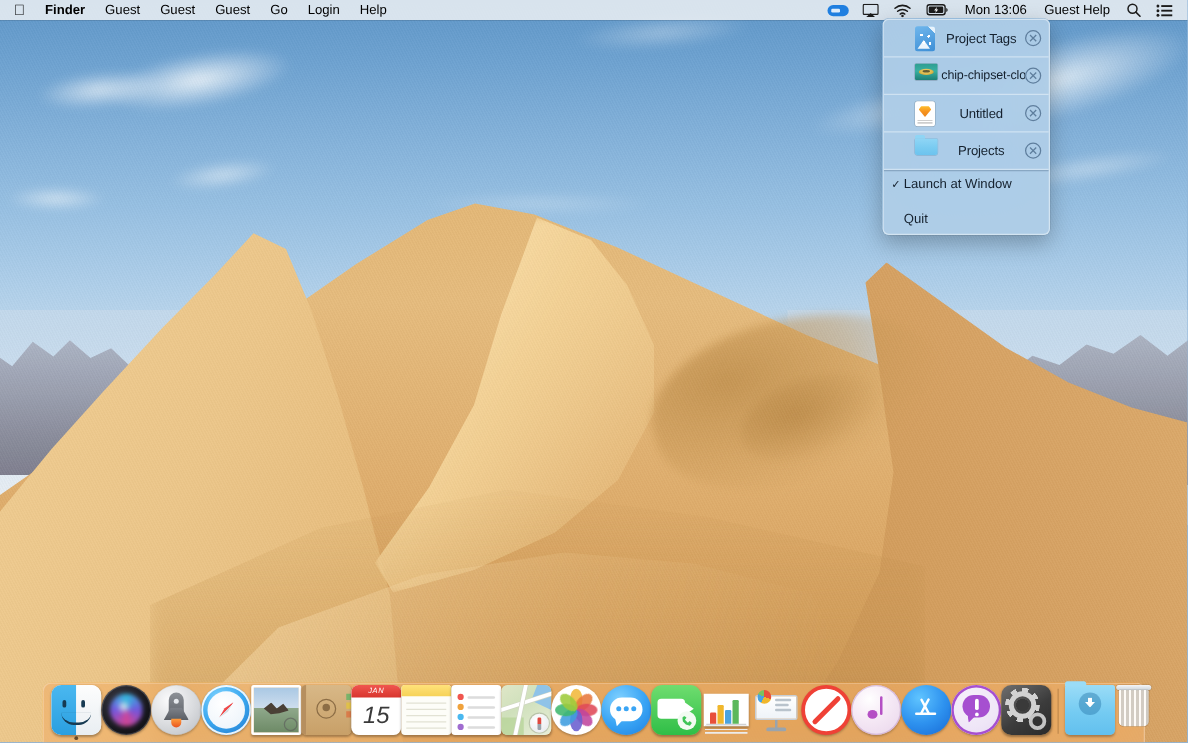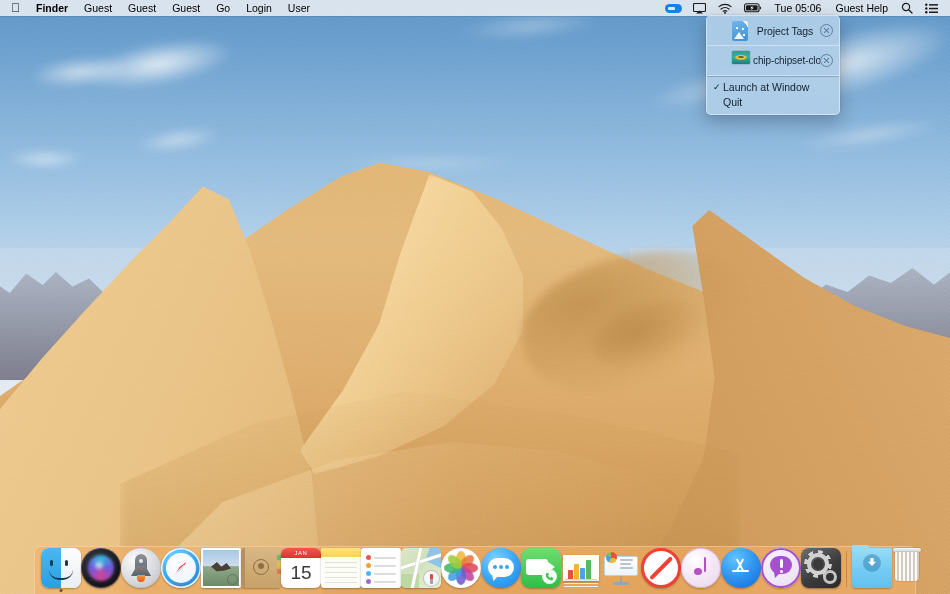--- a/index.html
+++ b/index.html
@@ -191,21 +191,21 @@
   .pclose:before { transform:rotate(45deg); }
   .pclose:after  { transform:rotate(-45deg); }
 
   .psep { height:.5px; background:rgba(90,120,150,.45); }
   .pcmd {
     height:15px; display:flex; align-items:center; padding-left:6px;
     font-size:10.5px; white-space:nowrap;
   }
   .pcheck { width:10px; display:inline-block; font-size:9px; }
   .pcmd.first { margin-top:3px; }
-  .pcmd.last  { margin-bottom:4px; }
+  .pcmd.last  { margin-bottom:4px;margin-top:13px; }
 
   
   .th-doc {
     width:16px; height:20px; border-radius:2px 2px 2px 2px;
     background:linear-gradient(160deg,#6fb6ec,#3e8fd6);
     position:relative; overflow:hidden;
   }
   .th-doc:before{
     content:""; position:absolute; right:0; top:0; width:6px; height:6px;
     background:linear-gradient(225deg,#ffffff 50%, rgba(255,255,255,0) 50%);
@@ -268,20 +268,21 @@
   
   #dock {
     position:absolute; left:34px; bottom:0; width:882px; height:48px;
     background:rgba(236,176,113,.62);
     -webkit-backdrop-filter:blur(16px) saturate(140%); backdrop-filter:blur(16px) saturate(140%);
     border-radius:7px 7px 0 0;
     border:.5px solid rgba(255,255,255,.28); border-bottom:none;
     display:flex; align-items:flex-end; justify-content:flex-start;
     padding:0 6px 2px 6px;
     z-index:35;
+    font-style:italic;
   }
   .dk { position:relative; width:44px; height:46px; display:flex;
         align-items:flex-end; justify-content:center; }
   .dk .ic { width:40px; height:40px; position:relative; margin-bottom:4px; }
   .dk .dot {
     position:absolute; bottom:0px; left:50%; transform:translateX(-50%);
     width:3px; height:3px; border-radius:50%; background:rgba(60,40,20,.75);
   }
   .dock-sep {
     width:0; border-left:1px solid rgba(120,80,40,.35);
@@ -549,21 +550,21 @@
 
 <div id="menubar">
   <div class="mb-left">
     <div class="mb-item apple"></div>
     <div class="mb-item bold">Finder</div>
     <div class="mb-item">Guest</div>
     <div class="mb-item">Guest</div>
     <div class="mb-item">Guest</div>
     <div class="mb-item">Go</div>
     <div class="mb-item">Login</div>
-    <div class="mb-item">User</div>
+    <div class="mb-item">Help</div>
   </div>
 
   <div class="mb-right">
     <div class="mb-stat activeicon">
       <div class="pillicon"></div>
     </div>
     <div class="mb-stat">
       <svg width="13" height="11" viewBox="0 0 13 11">
         <rect x="0.5" y="0.5" width="12" height="8" rx="1" fill="none" stroke="#1c1c1c" stroke-width="1.1"></rect>
         <path d="M6.5 7.4 L10 10.6 L3 10.6 Z" fill="#1c1c1c"></path>
@@ -578,21 +579,21 @@
       </svg>
     </div>
     <div class="mb-stat">
       <svg width="18" height="10" viewBox="0 0 18 10">
         <rect x="0.6" y="0.8" width="14.5" height="8" rx="2" fill="none" stroke="#1c1c1c" stroke-width="1.1"></rect>
         <rect x="2" y="2.2" width="11.6" height="5.2" rx="1" fill="#1c1c1c"></rect>
         <path d="M16 3.4 v3.2 a1.7 1.7 0 0 0 0-3.2" fill="#1c1c1c"></path>
         <path d="M8.6 2.6 L6.3 5.3 H7.8 L7.2 7.4 L9.6 4.6 H8.1 Z" fill="#ffffff"></path>
       </svg>
     </div>
-    <div class="mb-stat clocktext">Tue 05:06</div>
+    <div class="mb-stat clocktext">Mon 13:06</div>
     <div class="mb-stat username">Guest Help</div>
     <div class="mb-stat">
       <svg width="12" height="12" viewBox="0 0 12 12">
         <circle cx="5" cy="5" r="3.6" fill="none" stroke="#1c1c1c" stroke-width="1.2"></circle>
         <line x1="7.7" y1="7.7" x2="11" y2="11" stroke="#1c1c1c" stroke-width="1.3" stroke-linecap="round"></line>
       </svg>
     </div>
     <div class="mb-stat">
       <svg width="13" height="11" viewBox="0 0 13 11">
         <circle cx="1.3" cy="1.8" r="1.2" fill="#1c1c1c"></circle>
@@ -620,21 +621,38 @@
   </div>
 
   <div class="prow">
     <div class="pthumb">
       <div class="th-img"></div>
     </div>
     <div class="plabel longname">chip-chipset-closeup-</div>
     <div class="pclose"></div>
   </div>
 
-
+  <div class="prow">
+    <div class="pthumb">
+      <div class="th-sketch">
+          <span class="gem"></span>
+          <span class="cap"></span>
+        </div>
+    </div>
+    <div class="plabel">Untitled</div>
+    <div class="pclose"></div>
+  </div>
+
+  <div class="prow">
+    <div class="pthumb">
+      <div class="th-folder"></div>
+    </div>
+    <div class="plabel">Projects</div>
+    <div class="pclose"></div>
+  </div>
 
   <div class="psep"></div>
 
   <div class="pcmd first">
     <span class="pcheck">✓</span>
     <span>Launch at Window</span>
   </div>
   <div class="pcmd last">
     <span class="pcheck"></span>
     <span>Quit</span>

